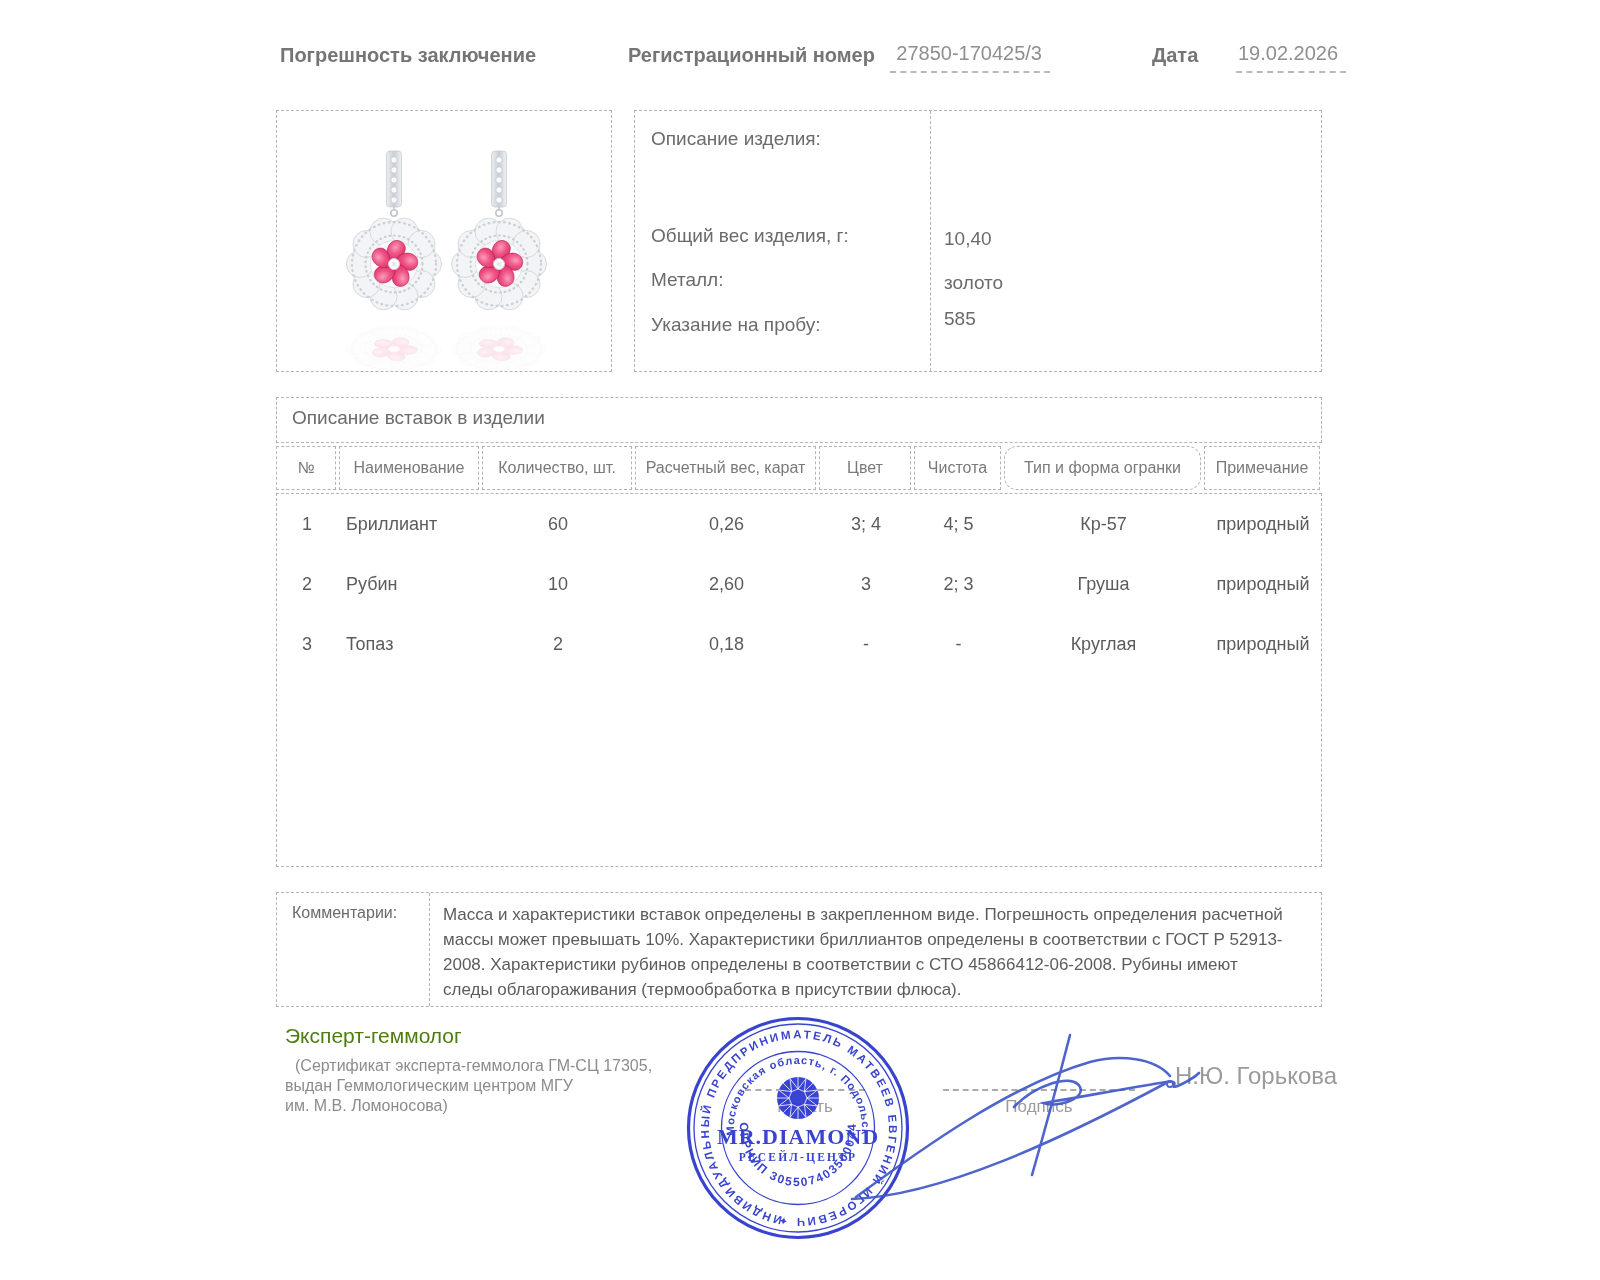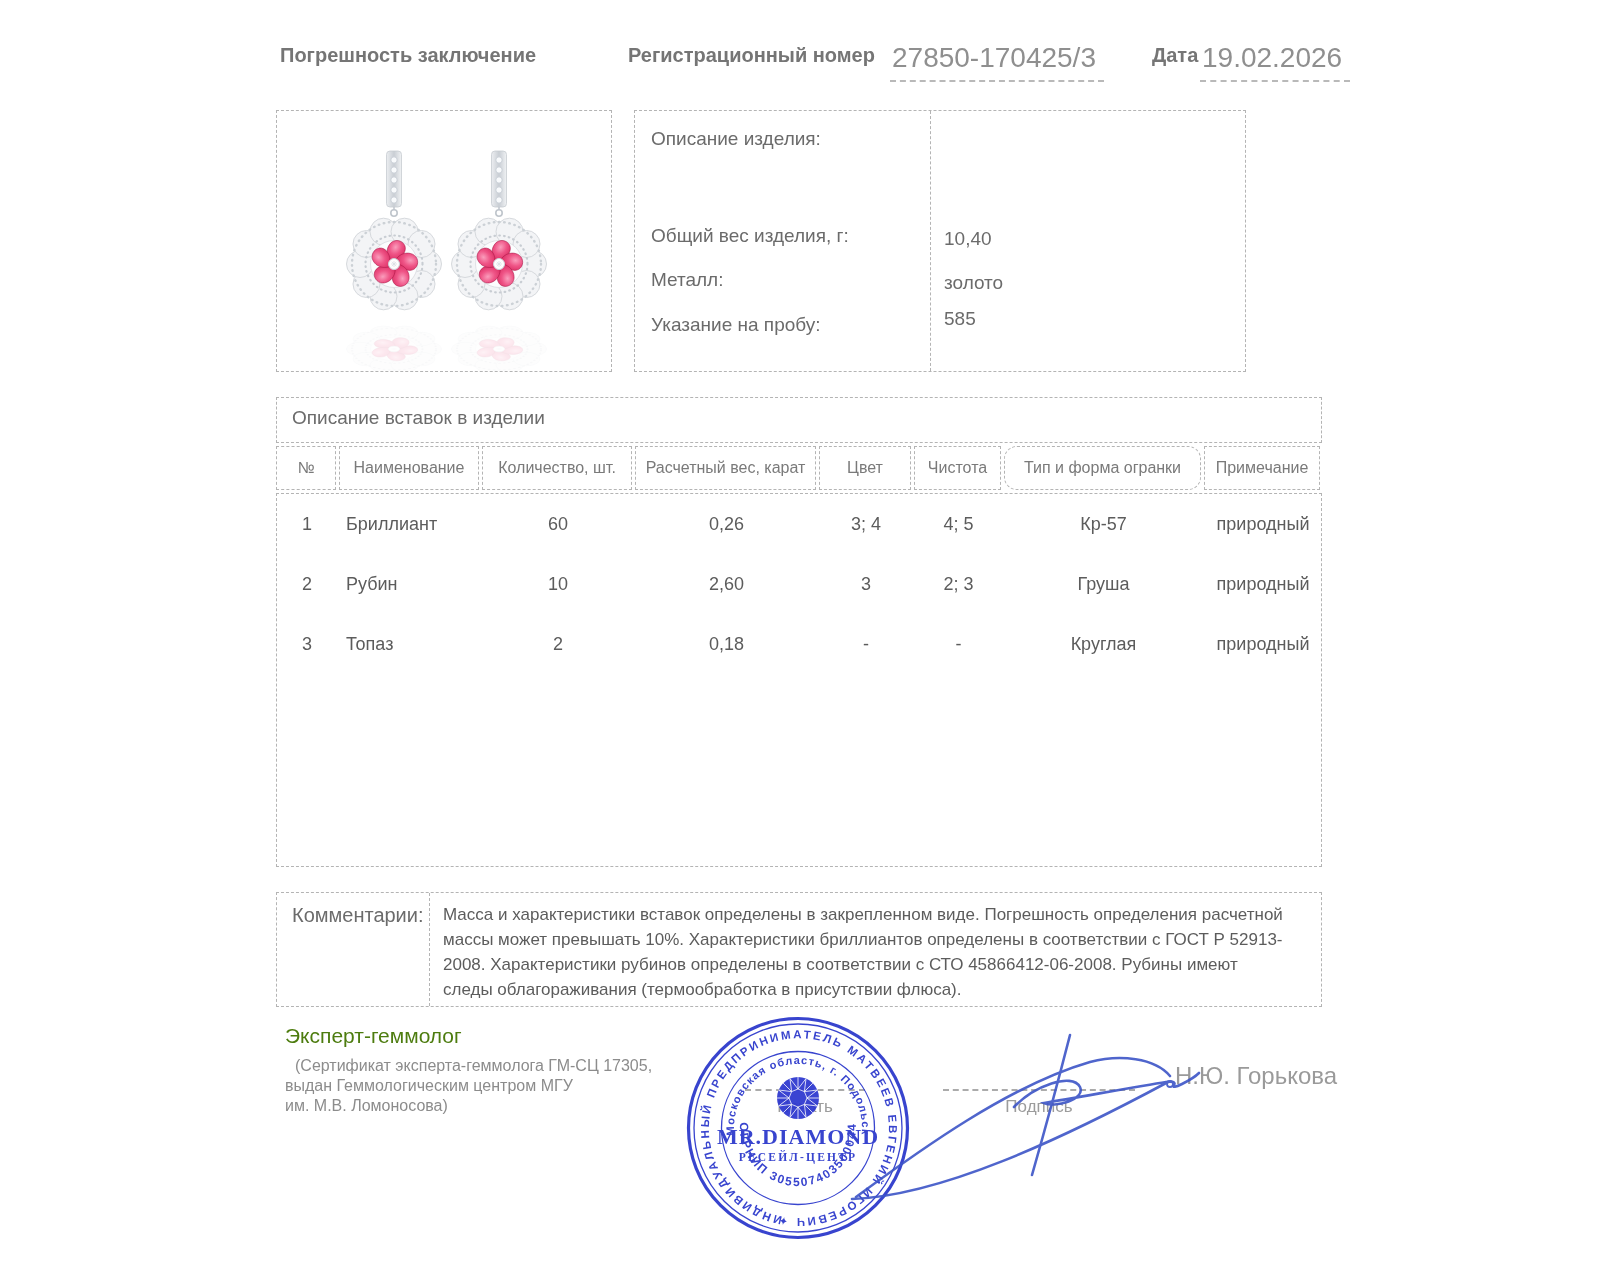--- a/index.html
+++ b/index.html
@@ -1,21 +1,21 @@
 <!DOCTYPE html>
 <html><head>
 <meta charset="utf-8">
 <style>
   html,body{margin:0;padding:0;background:#ffffff;}
   .page{position:relative;width:1600px;height:1280px;background:#fff;overflow:hidden;
         font-family:"Liberation Sans","DejaVu Sans",sans-serif;}
   .abs{position:absolute;}
   .dashed{border:1px dashed #b4b4b4;box-sizing:border-box;background:#fff;}
   .lbl-bold{font-size:20px;font-weight:bold;color:#757575;white-space:nowrap;}
-  .val-gray{font-size:28px;color:#8f8f8f;white-space:nowrap;text-align:right;}
+  .val-gray{font-size:20px;color:#8f8f8f;white-space:nowrap;text-align:right;}
   .u-dash{border-bottom:2px dashed #b9b9b9;padding:0 8px 6px 2px;display:inline-block;}
   
   .info-label{font-size:19px;color:#6b6b6b;white-space:nowrap;}
   .info-value{font-size:19px;color:#6b6b6b;line-height:28px;}
   
   .cols{display:flex;gap:3px;}
   .c0{flex:0 0 60px;} .c1{flex:0 0 140px;} .c2{flex:0 0 150px;} .c3{flex:0 0 181px;}
   .c4{flex:0 0 92px;} .c5{flex:0 0 87px;} .c6{flex:0 0 197px;border-radius:13px;} .c7{flex:0 0 116px;}
   .hcell{font-size:16px;color:#7a7a7a;display:flex;align-items:center;justify-content:center;
          text-align:center;white-space:nowrap;}
@@ -28,21 +28,21 @@
 </style>
 </head>
 <body>
 
 <div class="page">
 
   <div class="abs lbl-bold" style="left:280px;top:44px;">Погрешность заключение</div>
   <div class="abs lbl-bold" style="left:628px;top:44px;">Регистрационный номер</div>
   <div class="abs val-gray u-dash" style="left:890px;top:42px;min-width:150px;">27850-170425/3</div>
   <div class="abs lbl-bold" style="left:1152px;top:44px;">Дата</div>
-  <div class="abs val-gray u-dash" style="left:1200px;top:42px;min-width:98px;">19.02.2026</div>
+  <div class="abs val-gray u-dash" style="left:1236px;top:42px;min-width:98px;">19.02.2026</div>
 
   <div class="abs dashed" style="left:276px;top:110px;width:336px;height:262px;">
     <svg width="334" height="260" viewBox="0 0 334 260">
       <defs>
         <linearGradient id="gSilver" x1="0" y1="0" x2="1" y2="0">
           <stop offset="0" stop-color="#eceef1"></stop>
             <stop offset="0.5" stop-color="#c9ced4"></stop>
             <stop offset="1" stop-color="#f0f2f4"></stop>
         </linearGradient>
         <radialGradient id="gRuby" cx="0.4" cy="0.35" r="0.95">
@@ -85,21 +85,21 @@
           <use href="#flw" transform="translate(0,113)"></use>
         </g>
       </defs>
       <use href="#earr" transform="translate(117,40)"></use>
       <use href="#earr" transform="translate(222,40)"></use>
       <use href="#flw" transform="translate(117,238) scale(1,-0.5)" opacity="0.13"></use>
       <use href="#flw" transform="translate(222,238) scale(1,-0.5)" opacity="0.13"></use>
     </svg>
   </div>
 
-  <div class="abs dashed" style="left:634px;top:110px;width:612px;height:262px;">
+  <div class="abs dashed" style="left:634px;top:110px;width:688px;height:262px;">
     <div class="abs" style="left:295px;top:0;bottom:0;border-left:1px dashed #b4b4b4;"></div>
     <div class="abs info-label" style="left:16px;top:17px;">Описание изделия:</div>
     <div class="abs info-label" style="left:16px;top:114px;">Общий вес изделия, г:</div>
     <div class="abs info-value" style="left:309px;top:114px;">10,40</div>
     <div class="abs info-label" style="left:16px;top:158px;">Металл:</div>
     <div class="abs info-value" style="left:309px;top:158px;">золото</div>
     <div class="abs info-label" style="left:16px;top:203px;text-align:center;">Указание на пробу:</div>
     <div class="abs info-value" style="left:309px;top:194px;">585</div>
   </div>
 
@@ -146,21 +146,21 @@
       <div class="tcell c3">0,18</div>
       <div class="tcell c4">-</div>
       <div class="tcell c5">-</div>
       <div class="tcell c6">Круглая</div>
       <div class="tcell c7">природный</div>
     </div>
   </div>
 
   <div class="abs dashed" style="left:276px;top:892px;width:1046px;height:115px;">
     <div class="abs" style="left:152px;top:0;bottom:0;border-left:1px dashed #b4b4b4;"></div>
-    <div class="abs" style="left:15px;top:11px;font-size:20px;color:#6b6b6b;">Комментарии:</div>
+    <div class="abs" style="left:15px;top:11px;font-size:16px;color:#6b6b6b;">Комментарии:</div>
     <div class="abs" style="left:166px;top:9px;width:845px;font-size:17px;line-height:25px;color:#5c5c5c;">Масса и характеристики вставок определены в закрепленном виде. Погрешность определения расчетной массы может превышать 10%. Характеристики бриллиантов определены в соответствии с ГОСТ Р 52913-2008. Характеристики рубинов определены в соответствии с СТО 45866412-06-2008. Рубины имеют следы облагораживания (термообработка в присутствии флюса).</div>
   </div>
 
   <div class="abs" style="left:285px;top:1024px;font-size:21px;color:#4d7c0f;">Эксперт-геммолог</div>
   <div class="abs cert" style="left:295px;top:1056px;">(Сертификат эксперта-геммолога ГМ-СЦ 17305,</div>
   <div class="abs cert" style="left:285px;top:1076px;">выдан Геммологическим центром МГУ</div>
   <div class="abs cert" style="left:285px;top:1096px;">им. М.В. Ломоносова)</div>
 
   <div class="abs sig-line" style="left:745px;top:1089px;width:120px;"></div>
   <div class="abs sig-cap" style="left:745px;top:1097px;width:120px;">Печать</div>

